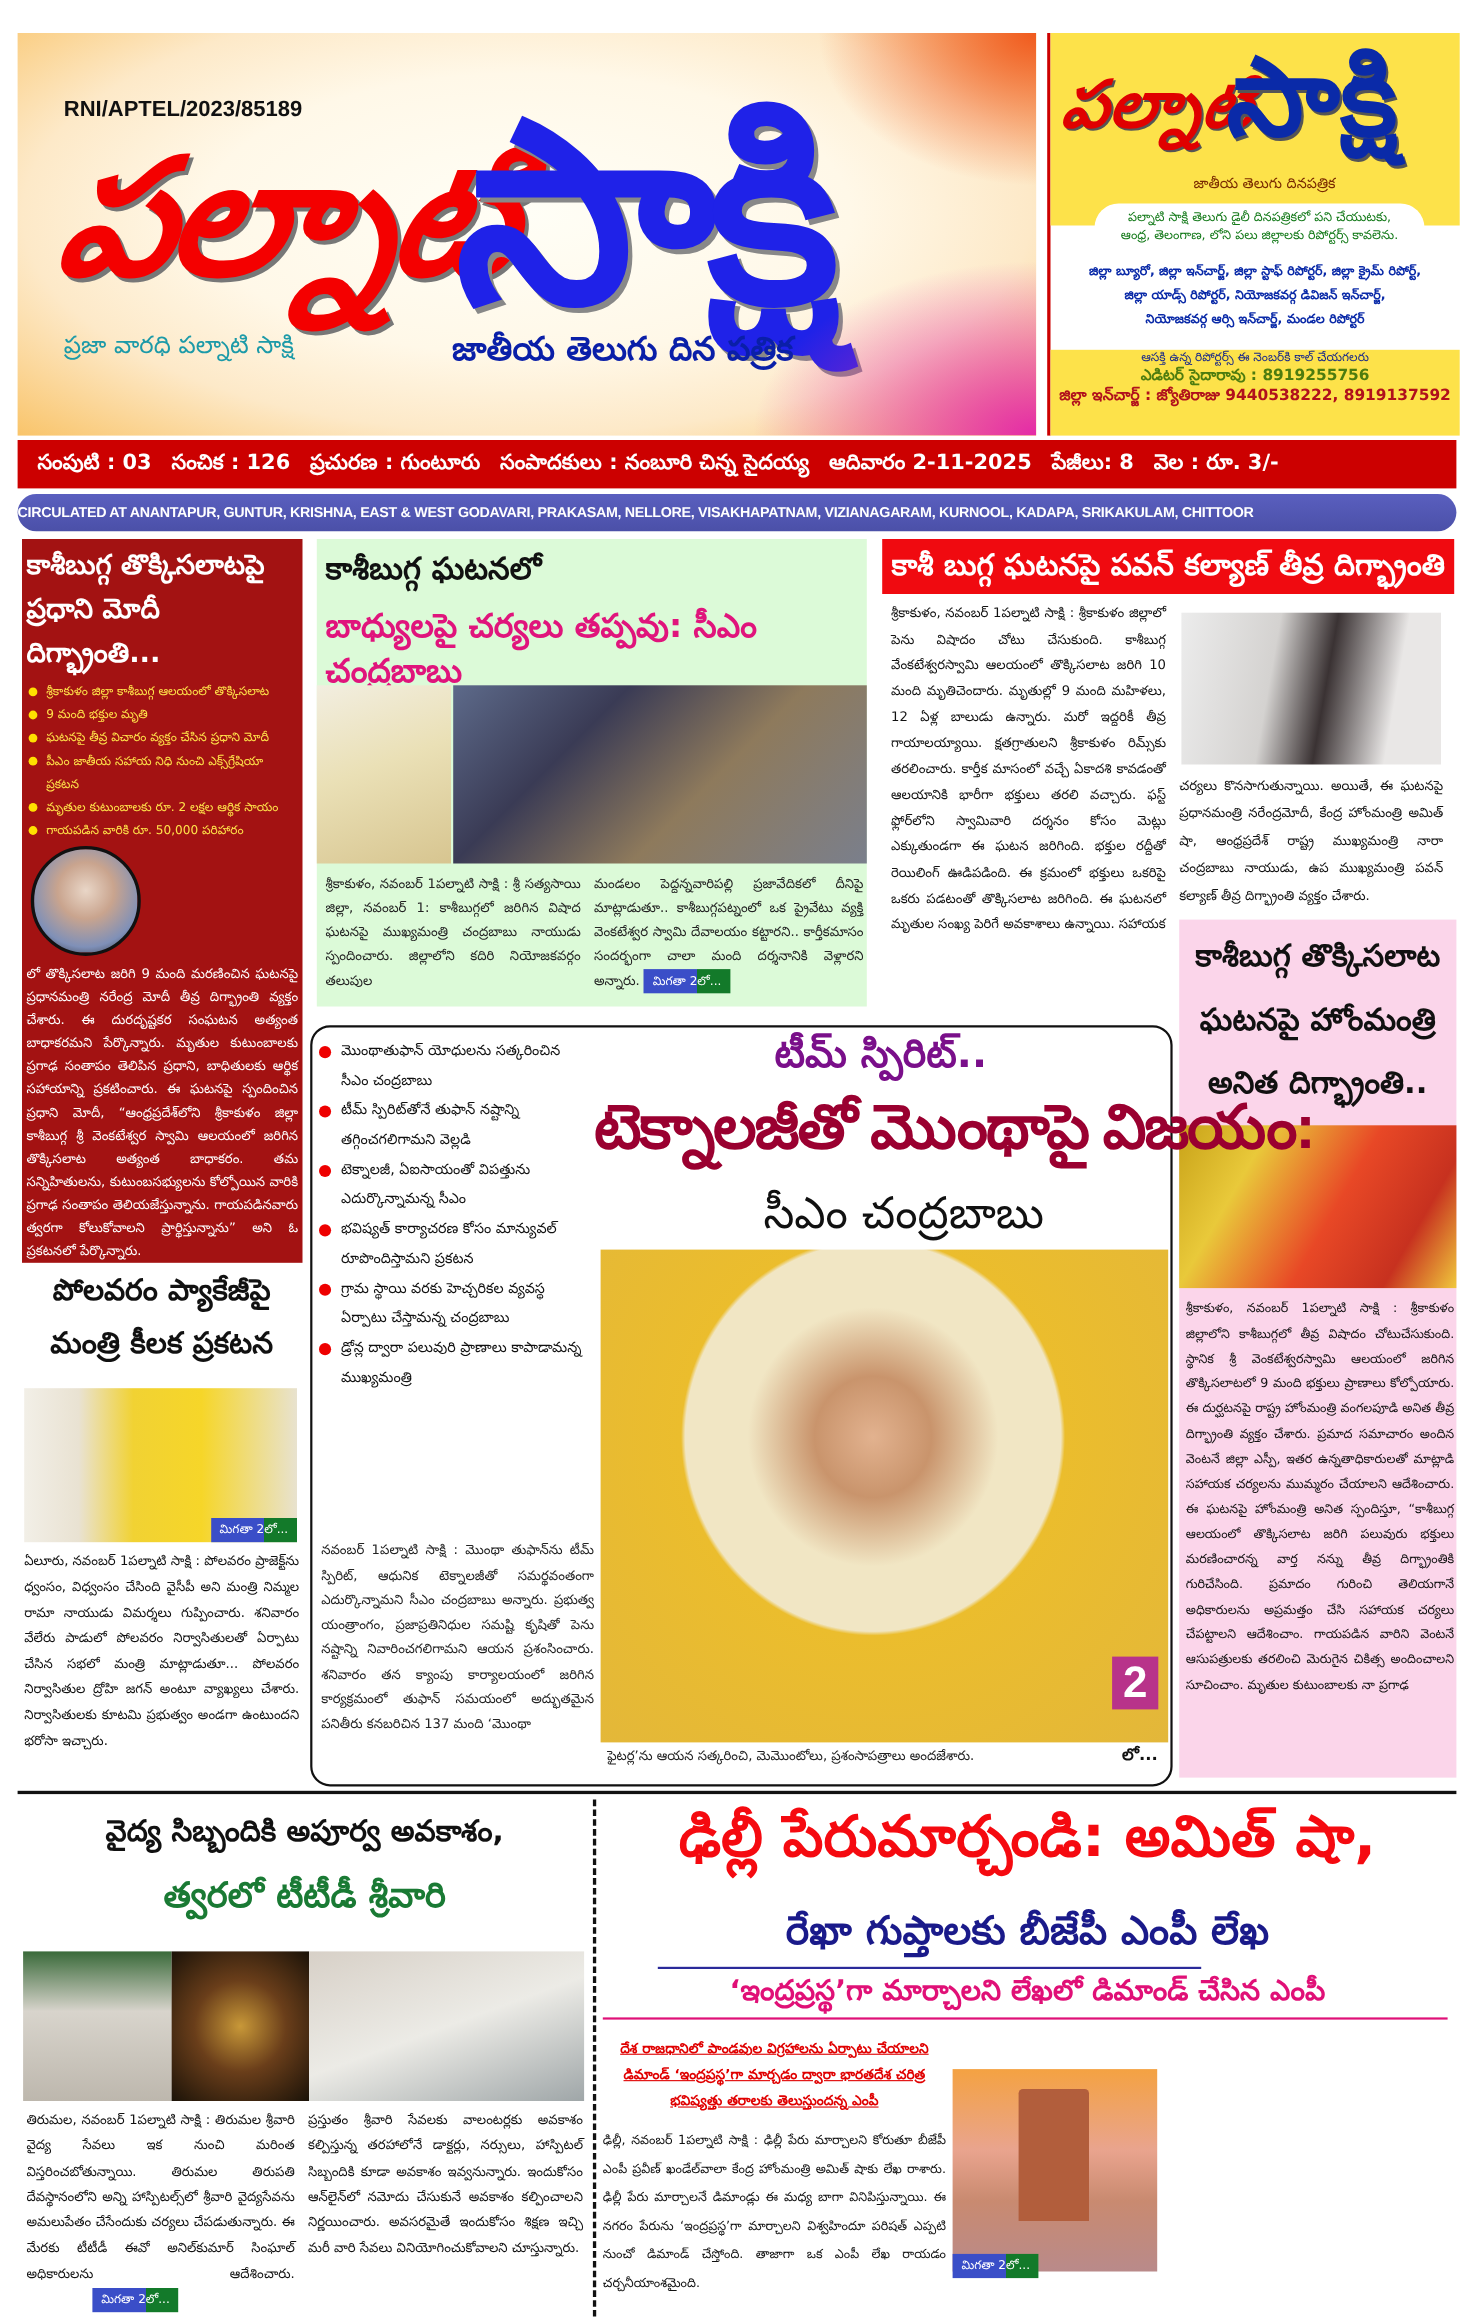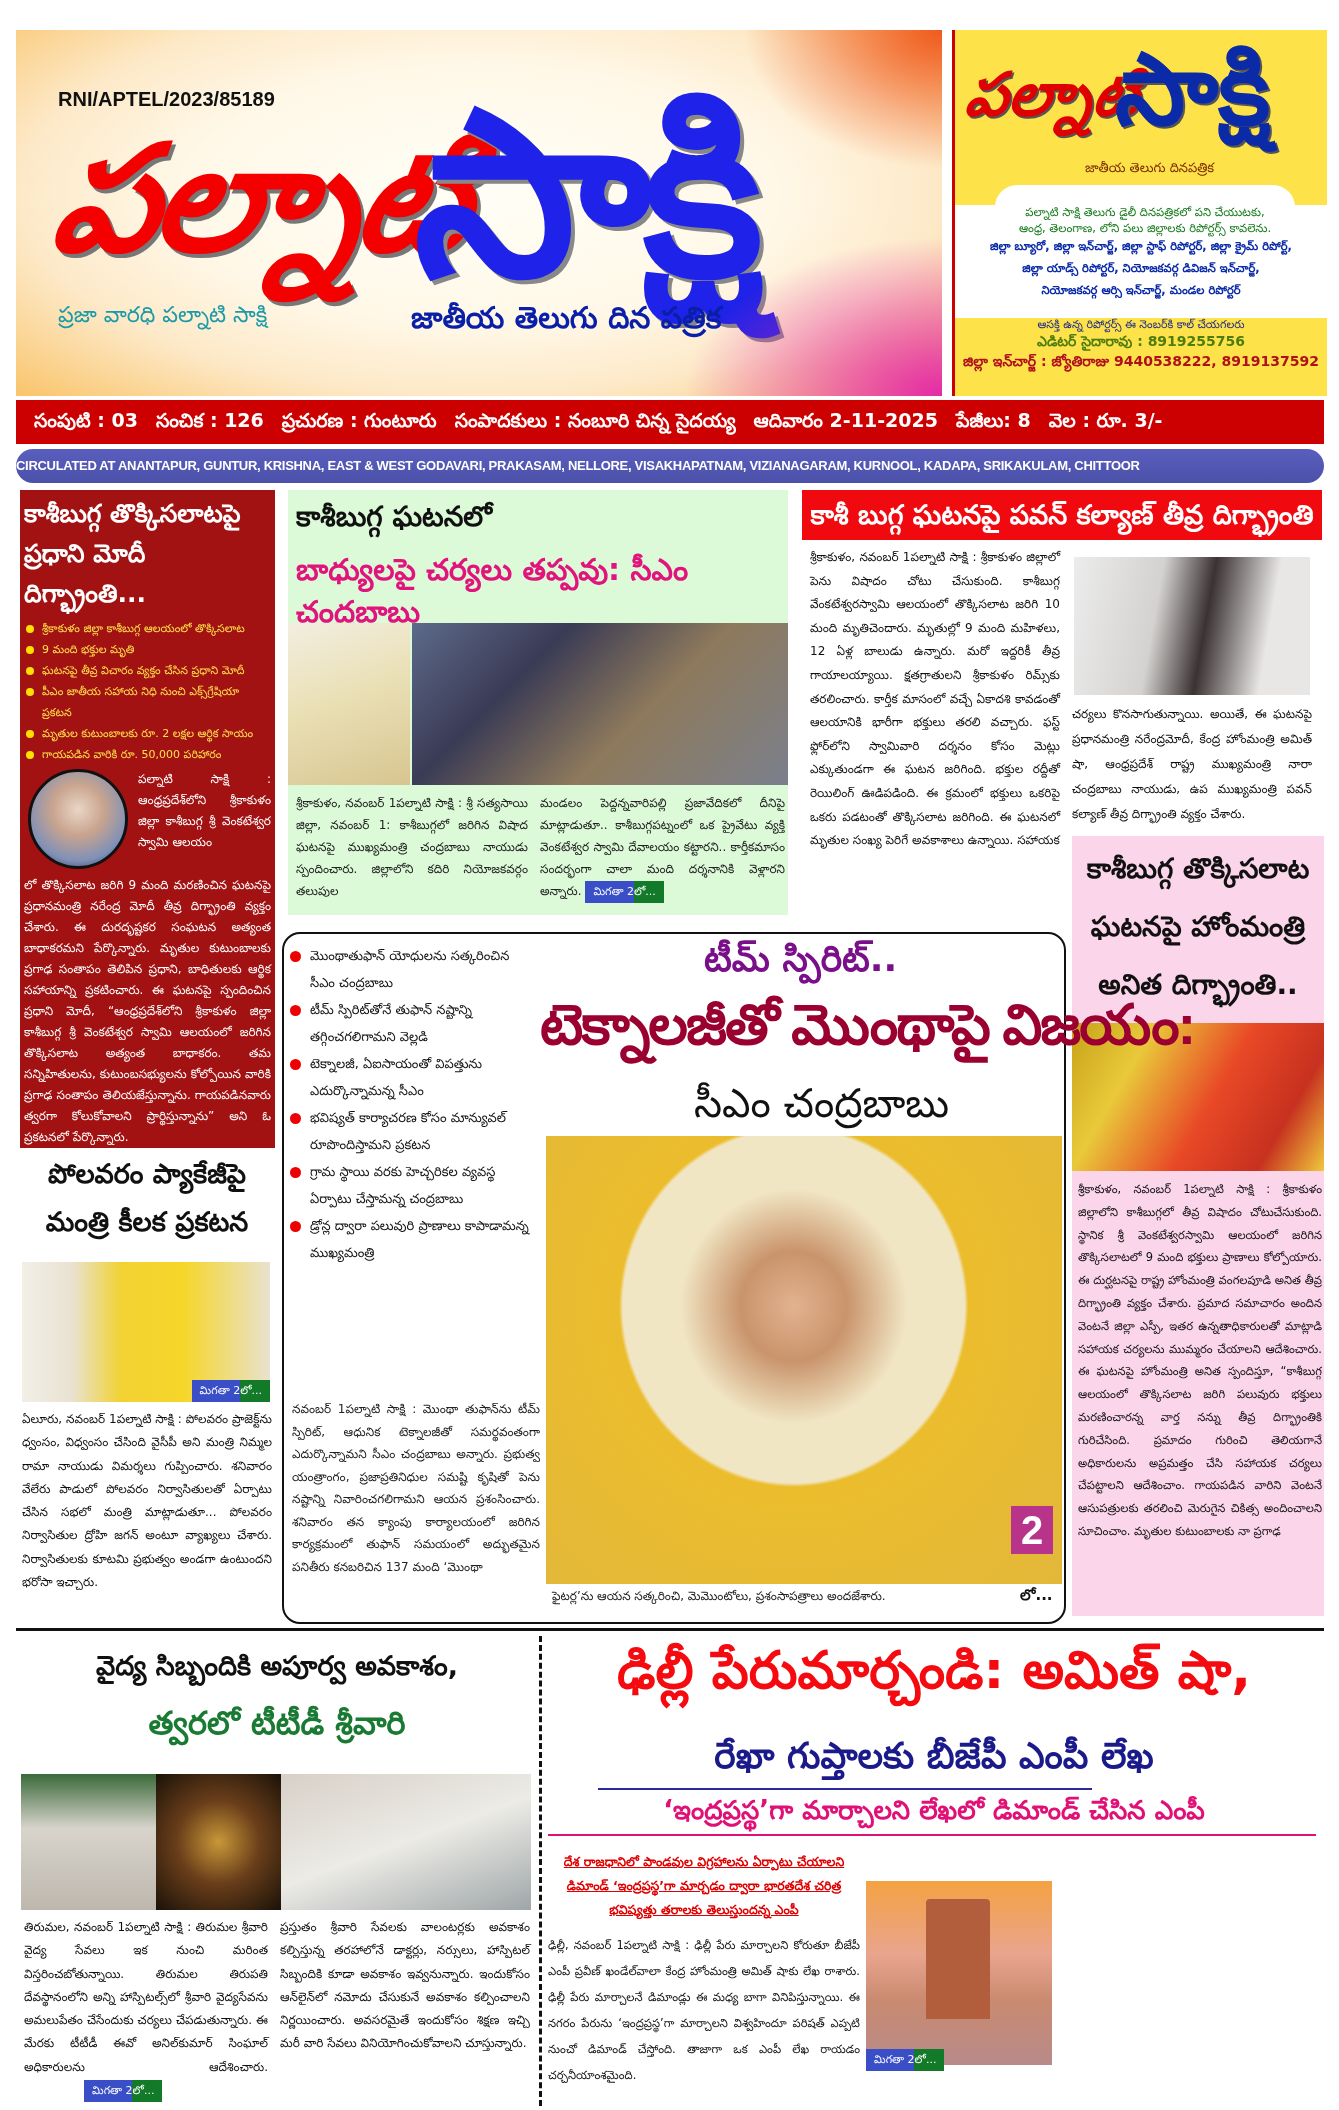--- a/index.html
+++ b/index.html
@@ -13,21 +13,21 @@
 #logo-red{left:40px;top:95px;font:italic bold 148px "Liberation Sans",sans-serif;color:#f40000;text-shadow:4px 4px 0 #777;letter-spacing:-6px;transform:skewX(-10deg);line-height:1}
 #tagline-left{left:42px;top:272px;font:22px "DejaVu Sans",sans-serif;color:#1c9aa8}
 #logo-blue{left:398px;top:50px;font:bold 230px "Liberation Sans",sans-serif;color:#1f22e8;text-shadow:4px 4px 0 #888;line-height:1;letter-spacing:-8px}
 #tagline-right{left:395px;top:270px;font:bold 30px "DejaVu Sans",sans-serif;color:#0a1fa8}
 
 #ad{left:952px;top:30px;width:372px;height:366px;background:#fff;border-left:3px solid #c00}
 #ad-top{left:0;top:0;width:372px;height:175px;background:#fde24a}
 #ad-logo-red{left:10px;top:30px;font:italic bold 60px "Liberation Sans",sans-serif;color:#e00000;text-shadow:2px 2px 0 #555;transform:skewX(-8deg)}
 #ad-logo-blue{left:160px;top:2px;font:bold 100px "Liberation Sans",sans-serif;color:#0a2aa8;text-shadow:2px 2px 0 #555}
 #ad-sub{left:130px;top:130px;font:13px "DejaVu Sans",sans-serif;color:#7a2a00}
-#ad-pill{left:40px;top:155px;width:300px;height:50px;background:#fff;border-radius:22px 22px 0 0;text-align:center;font:11.5px "DejaVu Sans",sans-serif;color:#147a1a;padding-top:19px;line-height:16px}
+#ad-pill{left:40px;top:155px;width:300px;height:50px;background:#fff;border-radius:22px 22px 0 0;text-align:center;font:11.5px "DejaVu Sans",sans-serif;color:#147a1a;padding-top:4px;line-height:16px}
 #ad-mid{left:0;top:205px;width:372px;height:78px;text-align:center;font:bold 11.5px "DejaVu Sans",sans-serif;color:#0a2aa8;line-height:22px}
 #ad-bot{left:0;top:288px;width:372px;height:78px;background:#fde24a;text-align:center;line-height:20px}
 #ad-bot .l1{font:11px "DejaVu Sans",sans-serif;color:#1a2a8a}
 #ad-bot .l2{font:bold 14px "DejaVu Sans",sans-serif;color:#4d7c0f}
 #ad-bot .l3{font:bold 14px "DejaVu Sans",sans-serif;color:#b0101c}
 
 #infobar{left:16px;top:400px;width:1308px;height:44px;background:#cc0000;color:#fff;font:bold 19px "DejaVu Sans",sans-serif;display:flex;gap:18px;align-items:center;padding-left:18px;white-space:nowrap}
 #circbar{left:16px;top:449px;width:1308px;height:34px;background:linear-gradient(#5a5fbf,#4b50a8);border-radius:18px;color:#fff;font:bold 13px "Liberation Sans",sans-serif;text-align:left;line-height:34px;letter-spacing:-0.3px}
 
 #modi{left:20px;top:490px;width:255px;height:658px;background:#a31212;color:#fff;padding:4px}
@@ -145,21 +145,20 @@
     <li>9 మంది భక్తుల మృతి</li>
     <li>ఘటనపై తీవ్ర విచారం వ్యక్తం చేసిన ప్రధాని మోదీ</li>
     <li>పీఎం జాతీయ సహాయ నిధి నుంచి ఎక్స్‌గ్రేషియా ప్రకటన</li>
     <li>మృతుల కుటుంబాలకు రూ. 2 లక్షల ఆర్థిక సాయం</li>
     <li>గాయపడిన వారికి రూ. 50,000 పరిహారం</li>
   </ul>
   <div style="display:flex;gap:6px;margin-top:4px">
     <div style="position:relative;width:104px;height:104px;flex:none;margin-left:4px">
       <div class="abs" id="modi-photo" style="left:0;top:0"></div>
     </div>
-    <div id="modi-body">పల్నాటి సాక్షి : ఆంధ్రప్రదేశ్‌లోని శ్రీకాకుళం జిల్లా కాశీబుగ్గ శ్రీ వెంకటేశ్వర స్వామి ఆలయం</div>
   </div>
   <div id="modi-body" style="margin-top:2px">లో తొక్కిసలాట జరిగి 9 మంది మరణించిన ఘటనపై ప్రధానమంత్రి నరేంద్ర మోదీ తీవ్ర దిగ్భ్రాంతి వ్యక్తం చేశారు. ఈ దురదృష్టకర సంఘటన అత్యంత బాధాకరమని పేర్కొన్నారు. మృతుల కుటుంబాలకు ప్రగాఢ సంతాపం తెలిపిన ప్రధాని, బాధితులకు ఆర్థిక సహాయాన్ని ప్రకటించారు. ఈ ఘటనపై స్పందించిన ప్రధాని మోదీ, “ఆంధ్రప్రదేశ్‌లోని శ్రీకాకుళం జిల్లా కాశీబుగ్గ శ్రీ వెంకటేశ్వర స్వామి ఆలయంలో జరిగిన తొక్కిసలాట అత్యంత బాధాకరం. తమ సన్నిహితులను, కుటుంబసభ్యులను కోల్పోయిన వారికి ప్రగాఢ సంతాపం తెలియజేస్తున్నాను. గాయపడినవారు త్వరగా కోలుకోవాలని ప్రార్థిస్తున్నాను” అని ఓ ప్రకటనలో పేర్కొన్నారు.</div>
 </article>
 
 <article class="abs" id="kb">
   <h2 class="abs a">కాశీబుగ్గ ఘటనలో</h2>
   <h2 class="abs b">బాధ్యులపై చర్యలు తప్పవు: సీఎం చంద్రబాబు</h2>
   <div class="abs" id="kb-photo1"></div>
   <div class="abs" id="kb-photo2"></div>
   <div class="abs" id="kb-col1">శ్రీకాకుళం, నవంబర్ 1పల్నాటి సాక్షి : శ్రీ సత్యసాయి జిల్లా, నవంబర్ 1: కాశీబుగ్గలో జరిగిన విషాద ఘటనపై ముఖ్యమంత్రి చంద్రబాబు నాయుడు స్పందించారు. జిల్లాలోని కదిరి నియోజకవర్గం తలుపుల</div>

